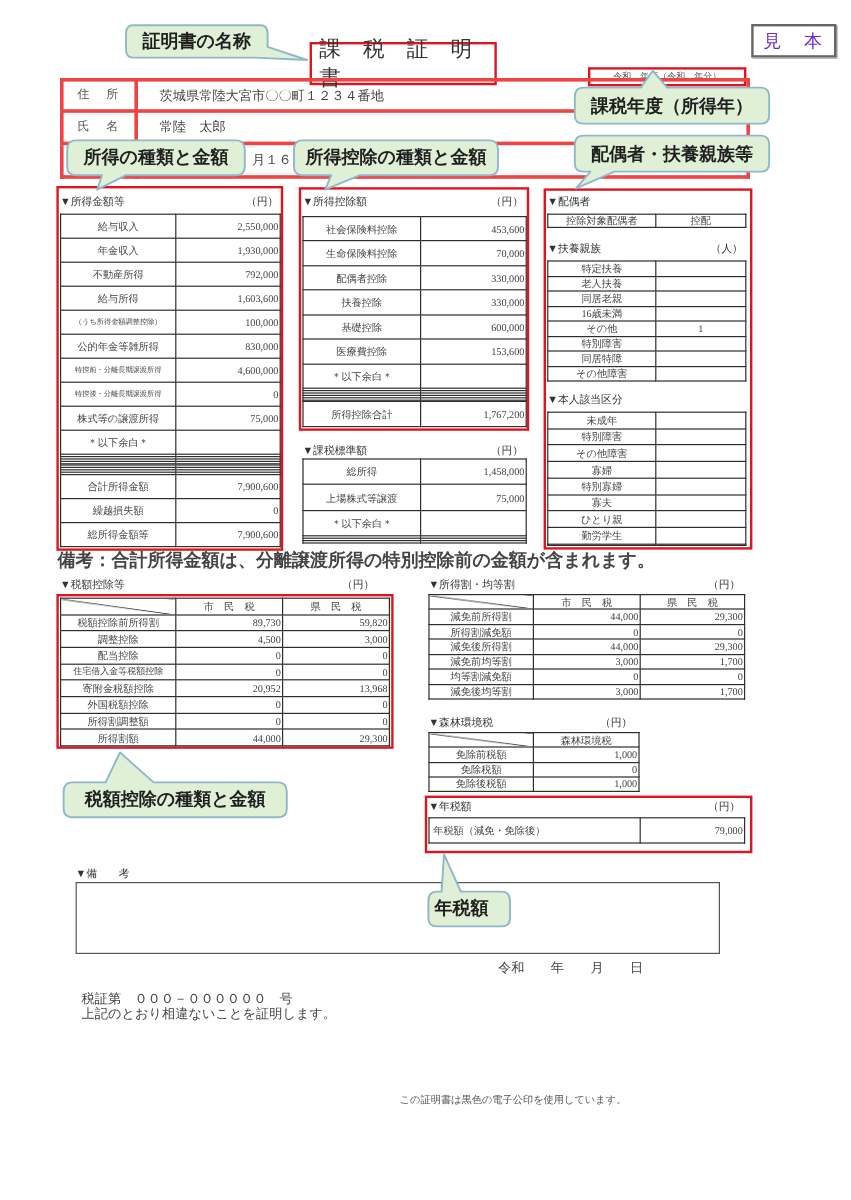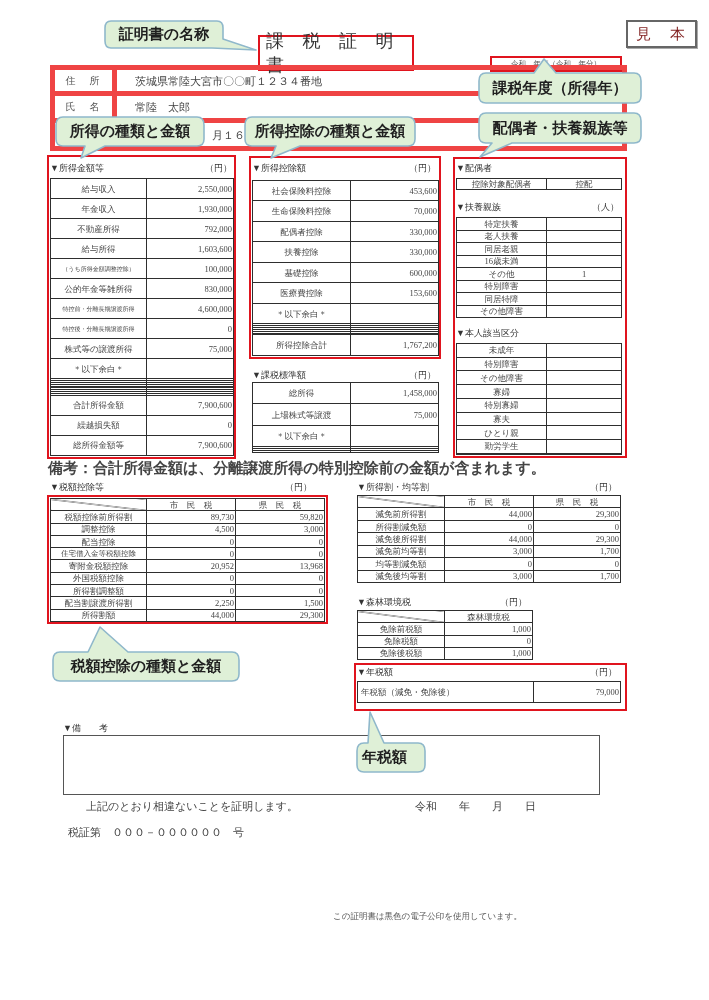--- a/index.html
+++ b/index.html
@@ -11,30 +11,30 @@
   .unit { text-align:right; }
   table.t { position:absolute; border-collapse:collapse; table-layout:fixed; }
   table.t td { border:1px solid #2e2e2e; padding:0 1px; font-size:8.5px; line-height:10px;
                white-space:nowrap; overflow:hidden; color:#444; vertical-align:middle; }
   td.c { text-align:center; }
   td.r { text-align:right; }
   td.l { text-align:left; padding-left:3px !important; }
   td.sm { font-size:6px !important; }
   td.s75 { font-size:7.5px !important; }
   td.diag { background:linear-gradient(to top right, transparent calc(50% - 0.7px), #333 50%, transparent calc(50% + 0.7px)); }
-  table.hdr td { border:5px solid #ef4444;margin-left:16px; }
+  table.hdr td { border:3px solid #ef4444;margin-left:16px; }
   table.hdr td.hl { font-size:10px; text-align:center; letter-spacing:2px; color:#555; }
   table.hdr td.hv { font-size:11px; padding-left:18px; color:#444; }
   .title-box { left:258px; top:35px; width:156px; height:36px; display:flex; align-items:center; justify-content:center; }
   .title-text { font-size:18px; letter-spacing:7px; color:#333; padding-left:6px; }
   .year-box { left:490px; top:56px; width:132px; height:16px; display:flex; align-items:center; justify-content:center; }
   .year-text { font-size:7.5px; color:#555; }
   .sample { position:absolute; left:626px; top:20px; width:71px; height:28px; box-sizing:border-box;
             border:2px solid #666; box-shadow:1px 1px 0 #aaa; display:flex; align-items:center; justify-content:center;
-            font-size:15px; color:#7f1d1d; letter-spacing:2px; }
+            font-size:15px; color:#6d28d9; letter-spacing:2px; }
   .remarks-box { position:absolute; left:63px; top:735px; width:537px; height:60px; box-sizing:border-box; border:1px solid #555; }
   .big { font-size:11px; color:#444; }
   .footer { font-size:8.5px; color:#555; }
   .callout { position:absolute; z-index:5; }
   .callout svg { position:absolute; left:0; top:0; overflow:visible; }
   .callout svg path { fill:#dff0d7; stroke:#8fb8cb; stroke-width:1.6; stroke-linejoin:round; }
   .ctext { position:absolute; left:0; top:0; width:100%; height:100%; display:flex; align-items:center; justify-content:center;
            font-family:"DejaVu Sans","Liberation Sans",sans-serif; font-weight:bold; font-size:15px; color:#1f1f1f; white-space:nowrap; }
 </style>
 </head>
@@ -424,25 +424,20 @@
           <td class="c">外国税額控除</td>
           <td class="r">0</td>
           <td class="r">0</td>
         </tr>
     <tr>
           <td class="c">所得割調整額</td>
           <td class="r">0</td>
           <td class="r">0</td>
         </tr>
     <tr>
-          <td class="c">配当割譲渡所得割</td>
-          <td class="r">2,250</td>
-          <td class="r">1,500</td>
-        </tr>
-    <tr>
           <td class="c">所得割額</td>
           <td class="r">44,000</td>
           <td class="r">29,300</td>
         </tr>
   </tbody>
     </table>
 
   <div class="hd" style="left:357px;top:482px;">▼所得割・均等割</div>
   <div class="hd unit" style="left:577px;top:482px;width:40px;">（円）</div>
   <table class="t" style="left:357px;top:495px;width:263px;height:88px;">
@@ -529,21 +524,21 @@
     <tr>
           <td class="l">年税額（減免・免除後）</td>
           <td class="r">79,000</td>
         </tr>
   </tbody>
     </table>
 
   <div class="hd" style="left:63px;top:723px;">▼備　　考</div>
   <div class="remarks-box"></div>
 
-  <div class="a big" style="left:68px;top:799px;margin-left:18px;">上記のとおり相違ないことを証明します。</div>
+  <div class="a big" style="left:68px;top:837px;">上記のとおり相違ないことを証明します。</div>
   <div class="a big" style="left:415px;top:799px;">令和　　年　　月　　日</div>
   <div class="a big" style="left:68px;top:825px;">税証第　０００－００００００　号</div>
 
   <div class="a footer" style="left:333px;top:911px;">この証明書は黒色の電子公印を使用しています。</div>
 
   <div class="callout" style="left:104px;top:20px;width:120px;height:29px;">
     <svg width="120" height="29">
         <path d="M7,1 H113 Q119,1 119,8 V19 L152,30 L108,28 H7 Q1,28 1,21 V8 Q1,1 7,1 Z"></path>
       </svg>
     <span class="ctext">証明書の名称</span>

